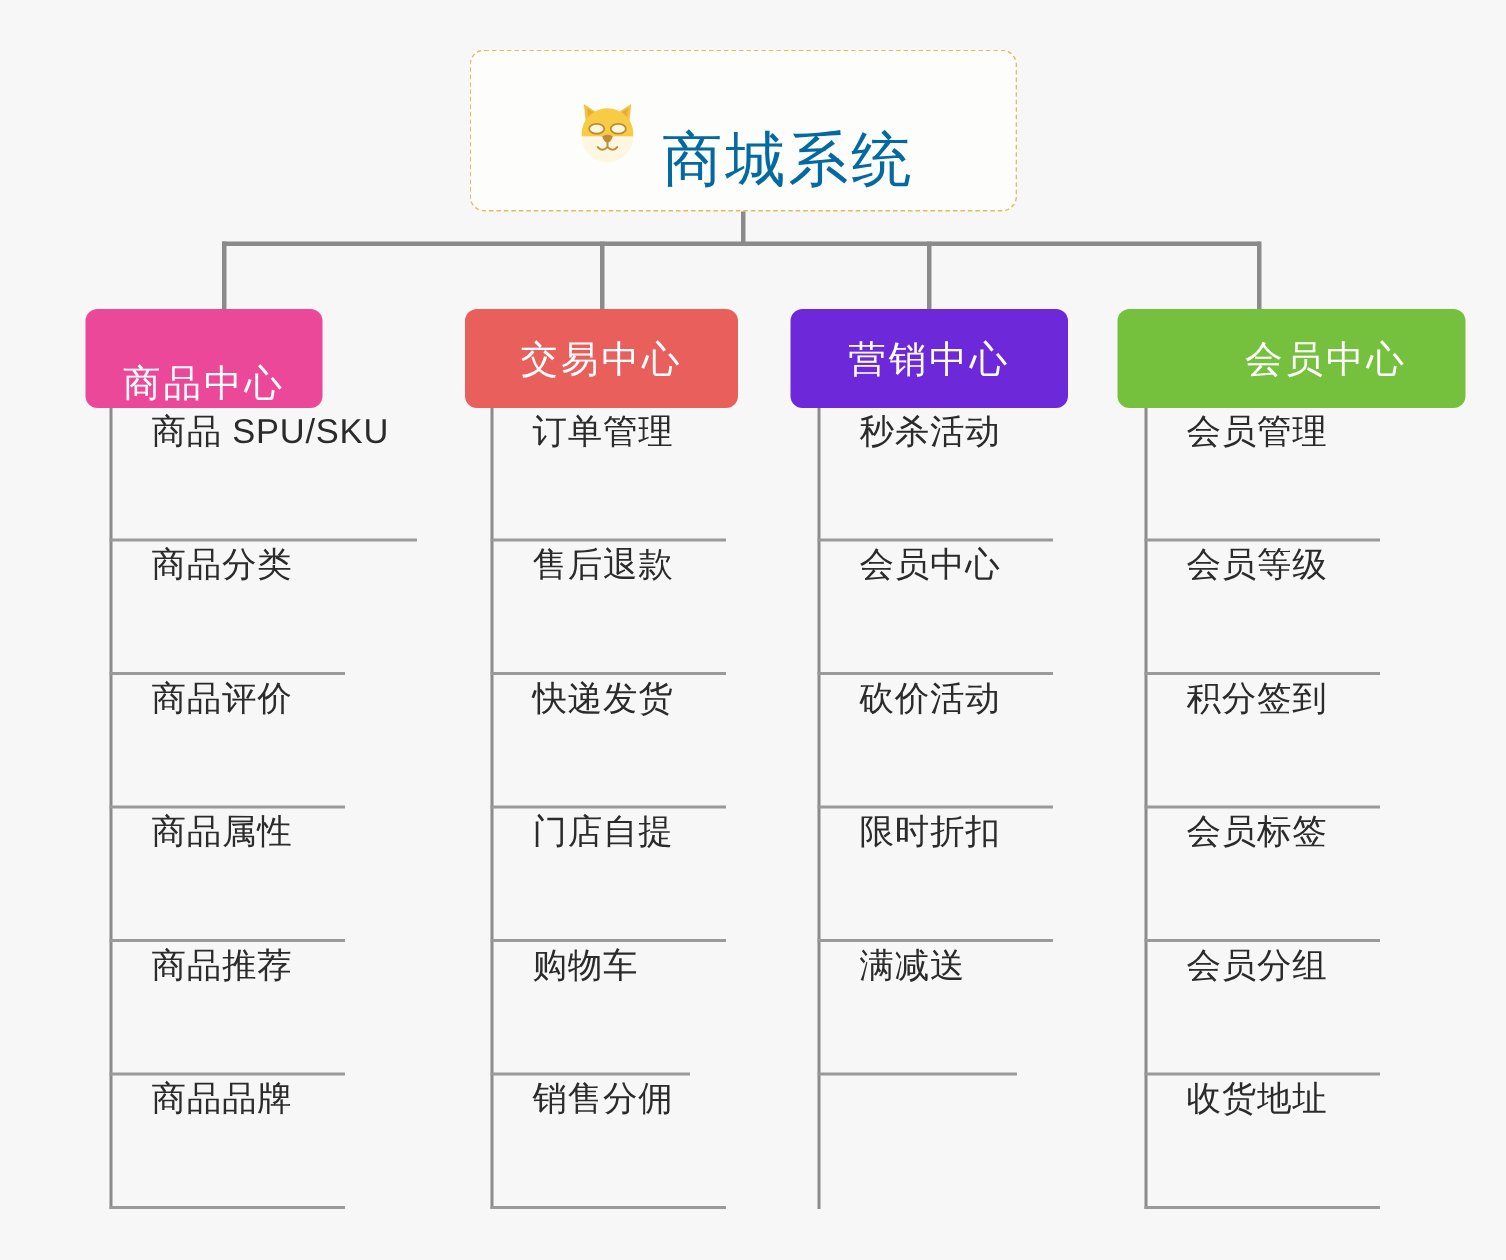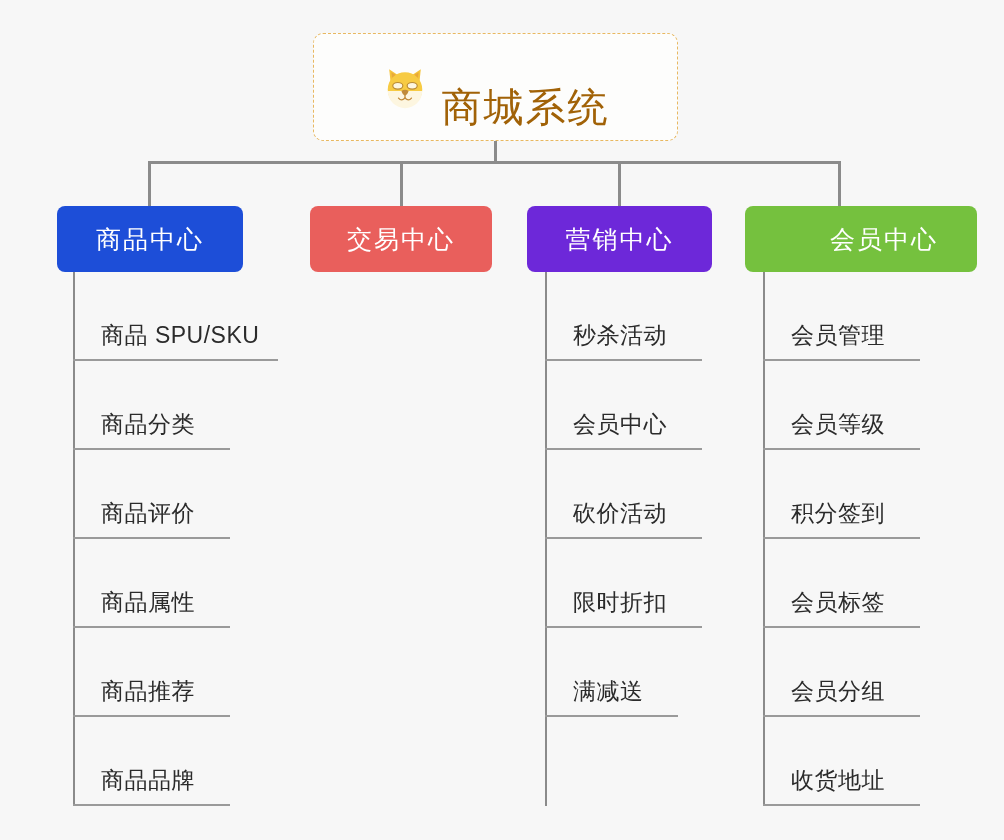--- a/index.html
+++ b/index.html
@@ -83,21 +83,20 @@
     left: 0;
     top: 0;
     width: 2px;
     background: #8b8b8b;
   }
   .leaf-item {
     position: relative;
     height: 89px;
     box-sizing: border-box;
     display: flex;
-    align-items: flex-end;
     border-bottom: 2px solid #9a9a9a;
     padding: 0 0 4px 0;
     margin-left: 0;
   }
   .leaf-text {
     font-size: 23px;
     color: #2b2b2b;
     white-space: nowrap;
     padding-left: 28px;
     padding-bottom: 4px;
@@ -121,33 +120,33 @@
         <ellipse cx="22" cy="29" rx="7" ry="4.6" fill="#fdf6e0"></ellipse>
         <ellipse cx="42" cy="29" rx="7" ry="4.6" fill="#fdf6e0"></ellipse>
         <ellipse cx="22" cy="29" rx="7" ry="4.6" fill="none" stroke="#b98a33" stroke-width="1.6"></ellipse>
         <ellipse cx="42" cy="29" rx="7" ry="4.6" fill="none" stroke="#b98a33" stroke-width="1.6"></ellipse>
         <path d="M27 36 q5 -3 10 0 q-2 6 -5 6 q-3 0 -5 -6 z" fill="#c08a3a"></path>
         <path d="M32 42 v4" stroke="#c08a3a" stroke-width="1.8" fill="none" stroke-linecap="round"></path>
         <path d="M32 46 q-5 5 -9 0" stroke="#c08a3a" stroke-width="1.8" fill="none" stroke-linecap="round"></path>
         <path d="M32 46 q5 5 9 0" stroke="#c08a3a" stroke-width="1.8" fill="none" stroke-linecap="round"></path>
       </svg>
     </span>
-    <span class="root-label" style="color: #a16207; margin-top: 40px;">商城系统</span>
+    <span class="root-label" style="color: #0369a1; margin-top: 40px;">商城系统</span>
   </div>
 
   <div class="conn conn-v" style="left:494px; top:141px; height:22px;"></div>
 
   <div class="conn conn-h" style="left:148px; top:161px; width:692px;"></div>
 
   <div class="conn conn-v" style="left:148px; top:161px; height:47px;"></div>
   <div class="conn conn-v" style="left:400px; top:161px; height:47px;"></div>
   <div class="conn conn-v" style="left:618px; top:161px; height:47px;"></div>
   <div class="conn conn-v" style="left:838px; top:161px; height:47px;"></div>
 
-  <div class="cat-box" style="left: 57px; width: 186px; background-color: #1d4ed8;">
+  <div class="cat-box" style="left: 57px; width: 158px; background-color: #ec4899; align-items: flex-end;">
     <span>商品中心</span>
   </div>
   <div class="cat-box" style="left: 310px; width: 182px; background-color: rgb(233, 95, 92);">
     <span>交易中心</span>
   </div>
   <div class="cat-box" style="left: 527px; width: 185px; background-color: #6d28d9;">
     <span>营销中心</span>
   </div>
   <div class="cat-box" style="left: 745px; width: 186px; background-color: rgb(117, 193, 62); padding-left: 46px;">
     <span>会员中心</span>
@@ -168,20 +167,41 @@
       <span class="leaf-text">商品属性</span>
     </div>
     <div class="leaf-item" style="width:157px;">
       <span class="leaf-text">商品推荐</span>
     </div>
     <div class="leaf-item" style="width:157px;">
       <span class="leaf-text">商品品牌</span>
     </div>
   </div>
 
+  <div class="leaf-col" style="left:327px; width:157px;">
+    <div class="leaf-rail" style="height:534px;"></div>
+    <div class="leaf-item" style="width:157px;">
+      <span class="leaf-text">订单管理</span>
+    </div>
+    <div class="leaf-item" style="width:157px;">
+      <span class="leaf-text">售后退款</span>
+    </div>
+    <div class="leaf-item" style="width:157px;">
+      <span class="leaf-text">快递发货</span>
+    </div>
+    <div class="leaf-item" style="width:157px;">
+      <span class="leaf-text">门店自提</span>
+    </div>
+    <div class="leaf-item" style="width:133px;">
+      <span class="leaf-text">购物车</span>
+    </div>
+    <div class="leaf-item" style="width:157px;">
+      <span class="leaf-text">销售分佣</span>
+    </div>
+  </div>
 
   <div class="leaf-col" style="left:545px; width:157px;">
     <div class="leaf-rail" style="height:534px;"></div>
     <div class="leaf-item" style="width:157px;">
       <span class="leaf-text">秒杀活动</span>
     </div>
     <div class="leaf-item" style="width:157px;">
       <span class="leaf-text">会员中心</span>
     </div>
     <div class="leaf-item" style="width:157px;">

